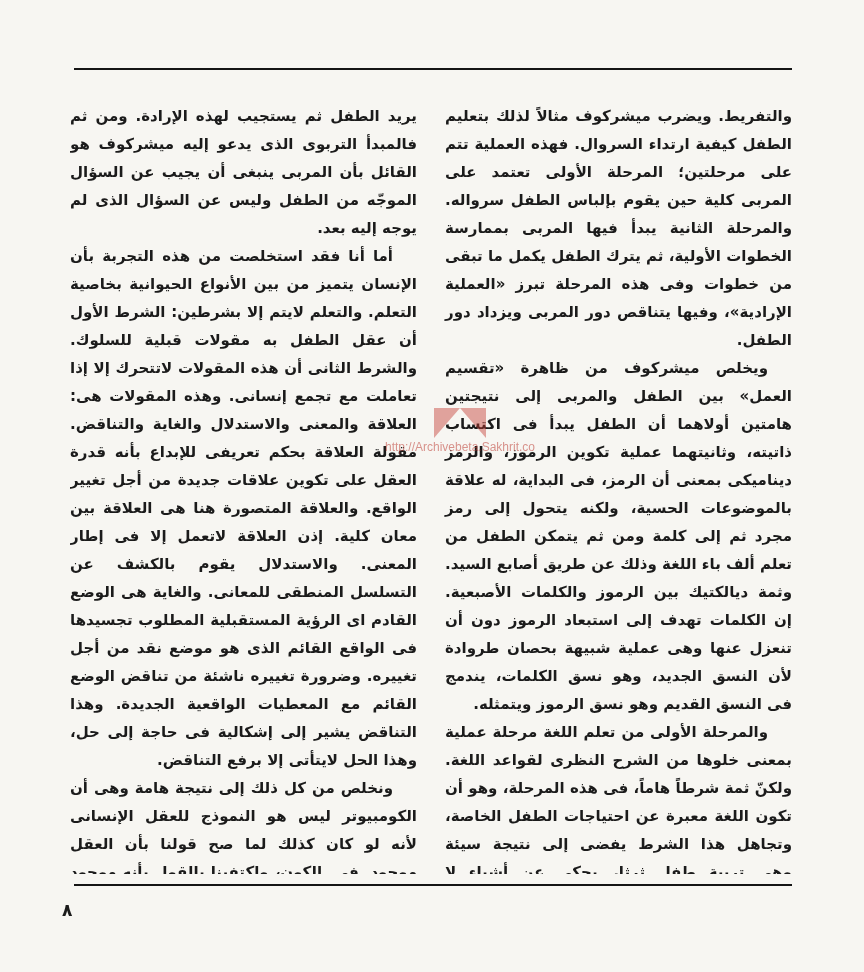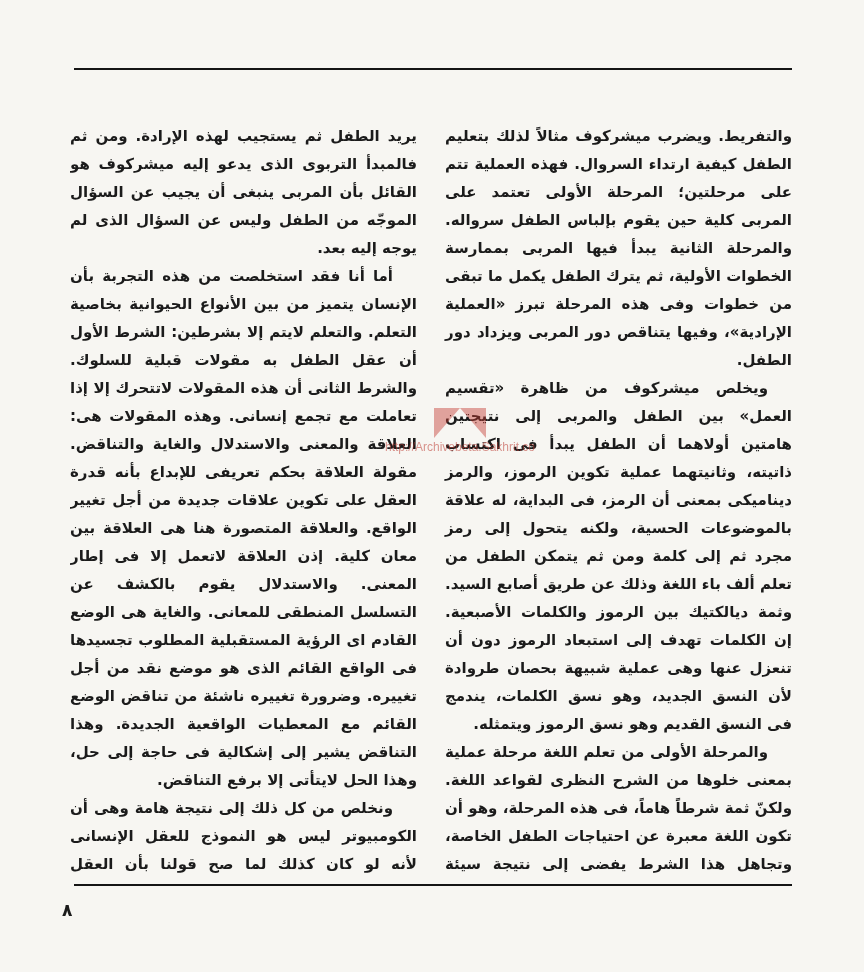--- a/index.html
+++ b/index.html
@@ -39,21 +39,21 @@
     width: 347px;
     font-size: 15px;
     line-height: 28px;
     font-weight: 700;
     text-align: justify;
   }
   .column p {
     margin: 0;
     text-indent: 24px;
   }
-  .column p.cont { text-indent: 0; margin-top: 20px; }
+  .column p.cont { text-indent: 0; }
 
   .page-number {
     position: absolute;
     top: 900px;
     left: 62px;
     font-size: 17px;
     font-weight: 700;
   }
 
   .watermark {

